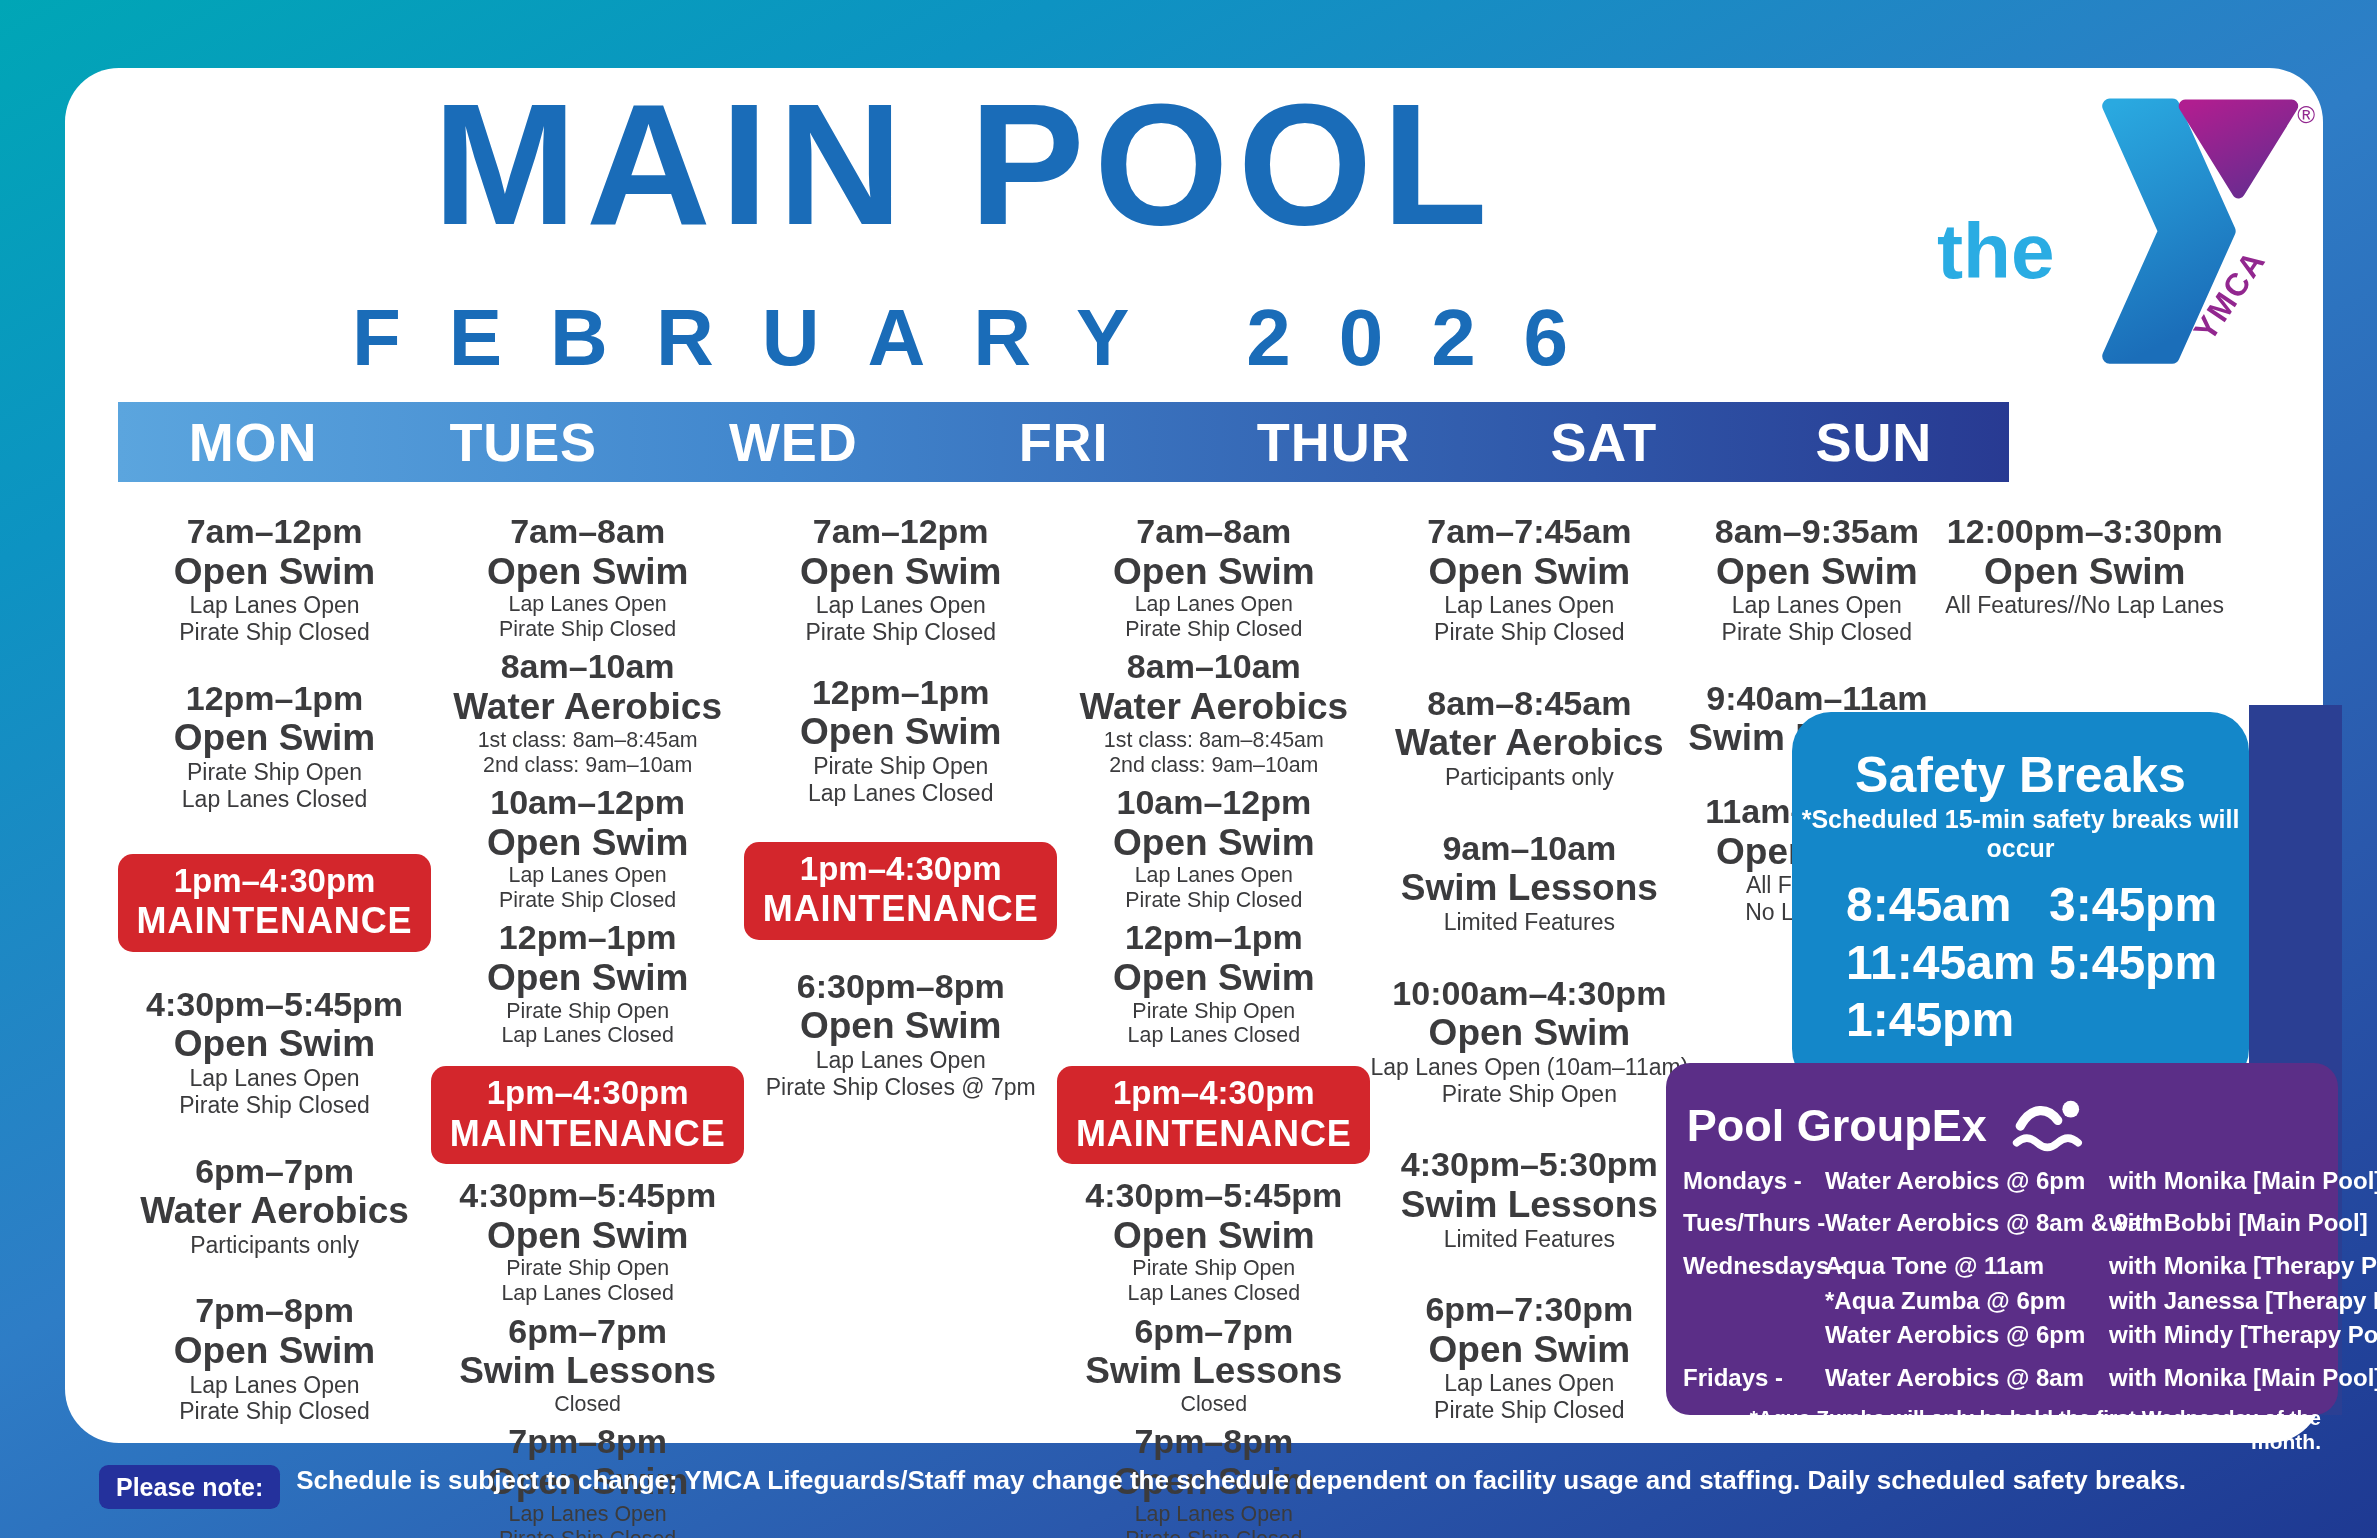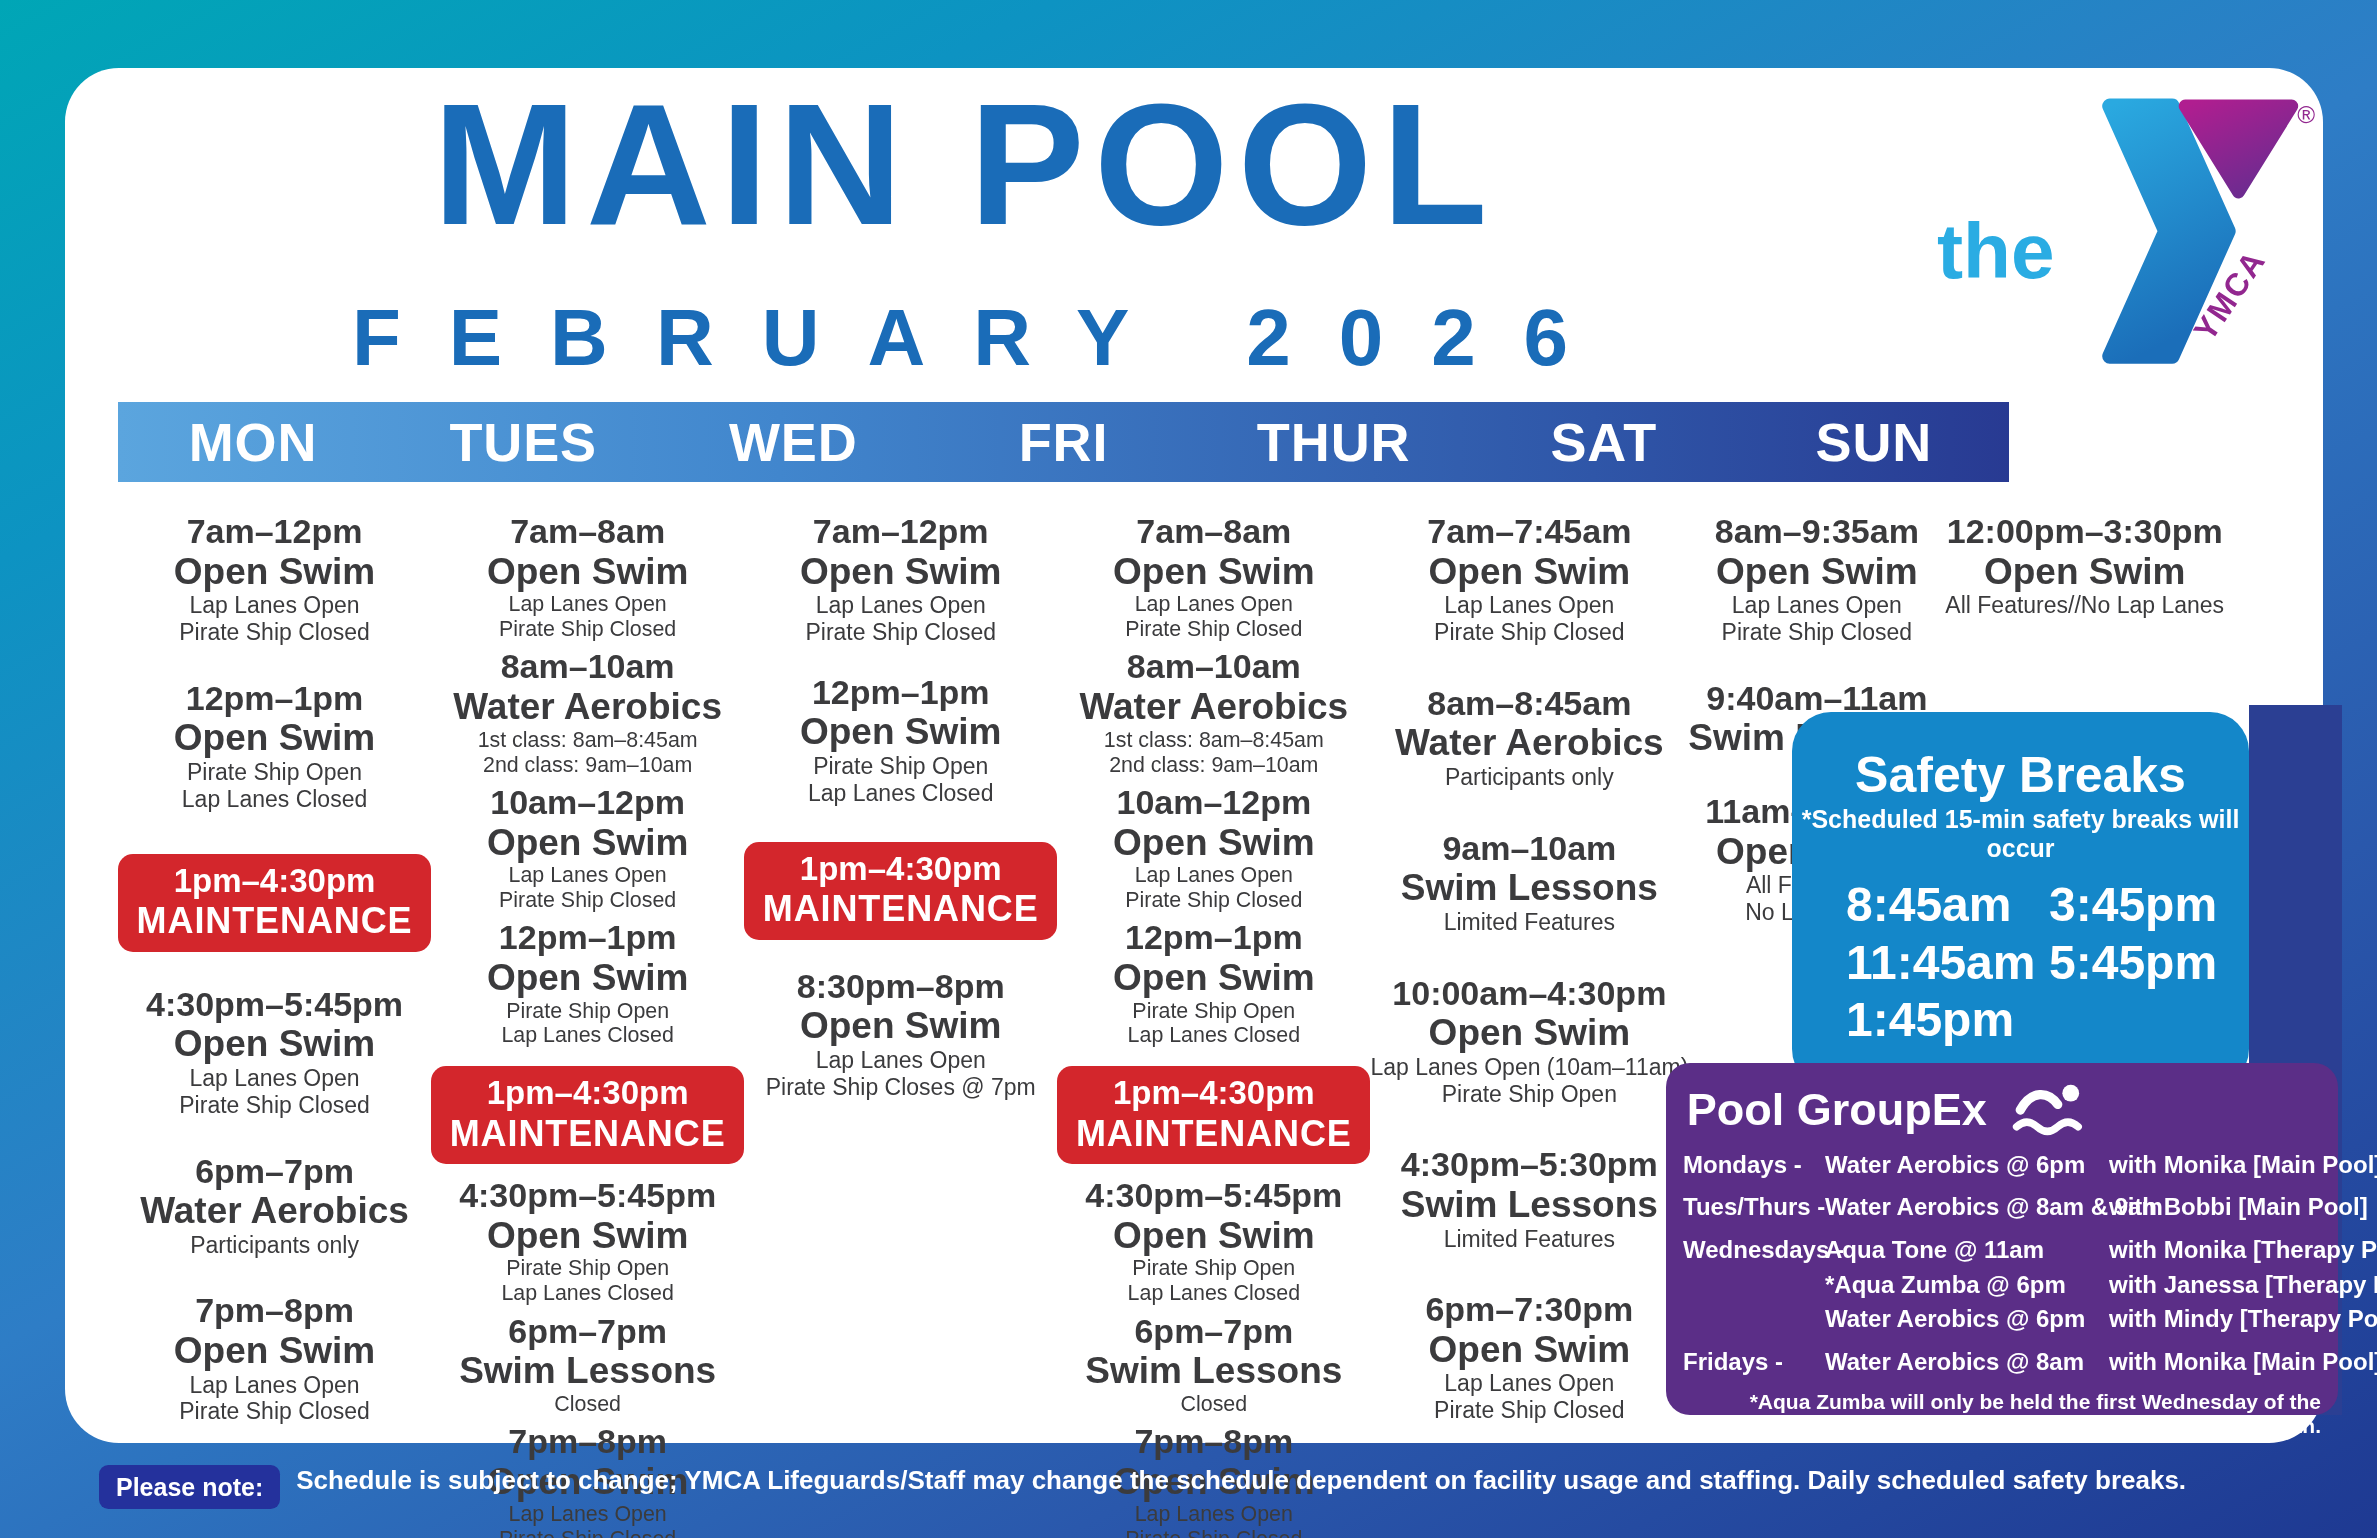--- a/index.html
+++ b/index.html
@@ -44,21 +44,21 @@
   
   .side-shadow{position:absolute;left:2249px;top:705px;width:93px;height:710px;background:#2b3f93;}
   .safety{position:absolute;left:1792px;top:712px;width:457px;height:376px;background:#1487c9;border-radius:39px;color:#fff;box-sizing:border-box;}
   .sb-title{font-size:50px;font-weight:bold;text-align:center;margin-top:34px;}
   .sb-note{font-size:25px;font-weight:bold;text-align:center;margin-top:1px;}
   .sb-times{display:grid;grid-template-columns:203px 1fr;padding:13px 0 0 54px;}
   .sb-time{font-size:48px;font-weight:bold;line-height:1.2;}
 
   
   .groupex{position:absolute;left:1666px;top:1063px;width:672px;height:352px;background:#5b2e87;border-radius:24px;color:#fff;padding:18.6px 17px 0 17px;box-sizing:border-box;}
-  .gx-head{display:flex;align-items:center;gap:24px;padding-left:3.7px;}
+  .gx-head{display:flex;align-items:center;gap:24px;padding-left:3.7px;margin-top:16px;}
   .gx-title{font-size:45px;font-weight:bold;}
   .gx-rows{margin-top:14px;}
   .gx-row{display:grid;grid-template-columns:142px 284px 1fr;font-size:24px;font-weight:bold;line-height:1.12;margin-top:7.5px;}
   .gx-row.new-group{margin-top:16px;}
   .gx-day,.gx-session,.gx-instructor{white-space:nowrap;}
   .gx-foot{font-size:21px;font-weight:bold;margin-top:14px;padding-left:1.9px;text-align:right;}
 
   
   .footer{position:absolute;left:99px;top:1465px;display:flex;align-items:flex-start;gap:16px;color:#fff;}
   .badge{background:#24319c;border-radius:9.3px;padding:7.5px 17px;font-size:25px;font-weight:bold;}
@@ -197,21 +197,21 @@
           <div class="time">12pm–1pm</div>
           <div class="s-title">Open Swim</div>
           <div class="detail">Pirate Ship Open</div>
           <div class="detail">Lap Lanes Closed</div>
         </div>
         <div class="slot maintenance">
           <div class="m-time">1pm–4:30pm</div>
           <div class="m-label">MAINTENANCE</div>
         </div>
         <div class="slot session">
-          <div class="time">8:30pm–8pm</div>
+          <div class="time">6:30pm–8pm</div>
           <div class="s-title">Open Swim</div>
           <div class="detail">Lap Lanes Open</div>
           <div class="detail">Pirate Ship Closes @ 7pm</div>
         </div>
       </div>
       <div class="day-col" data-day="thur">
         <div class="slot session">
           <div class="time">7am–8am</div>
           <div class="s-title">Open Swim</div>
           <div class="detail">Lap Lanes Open</div>

